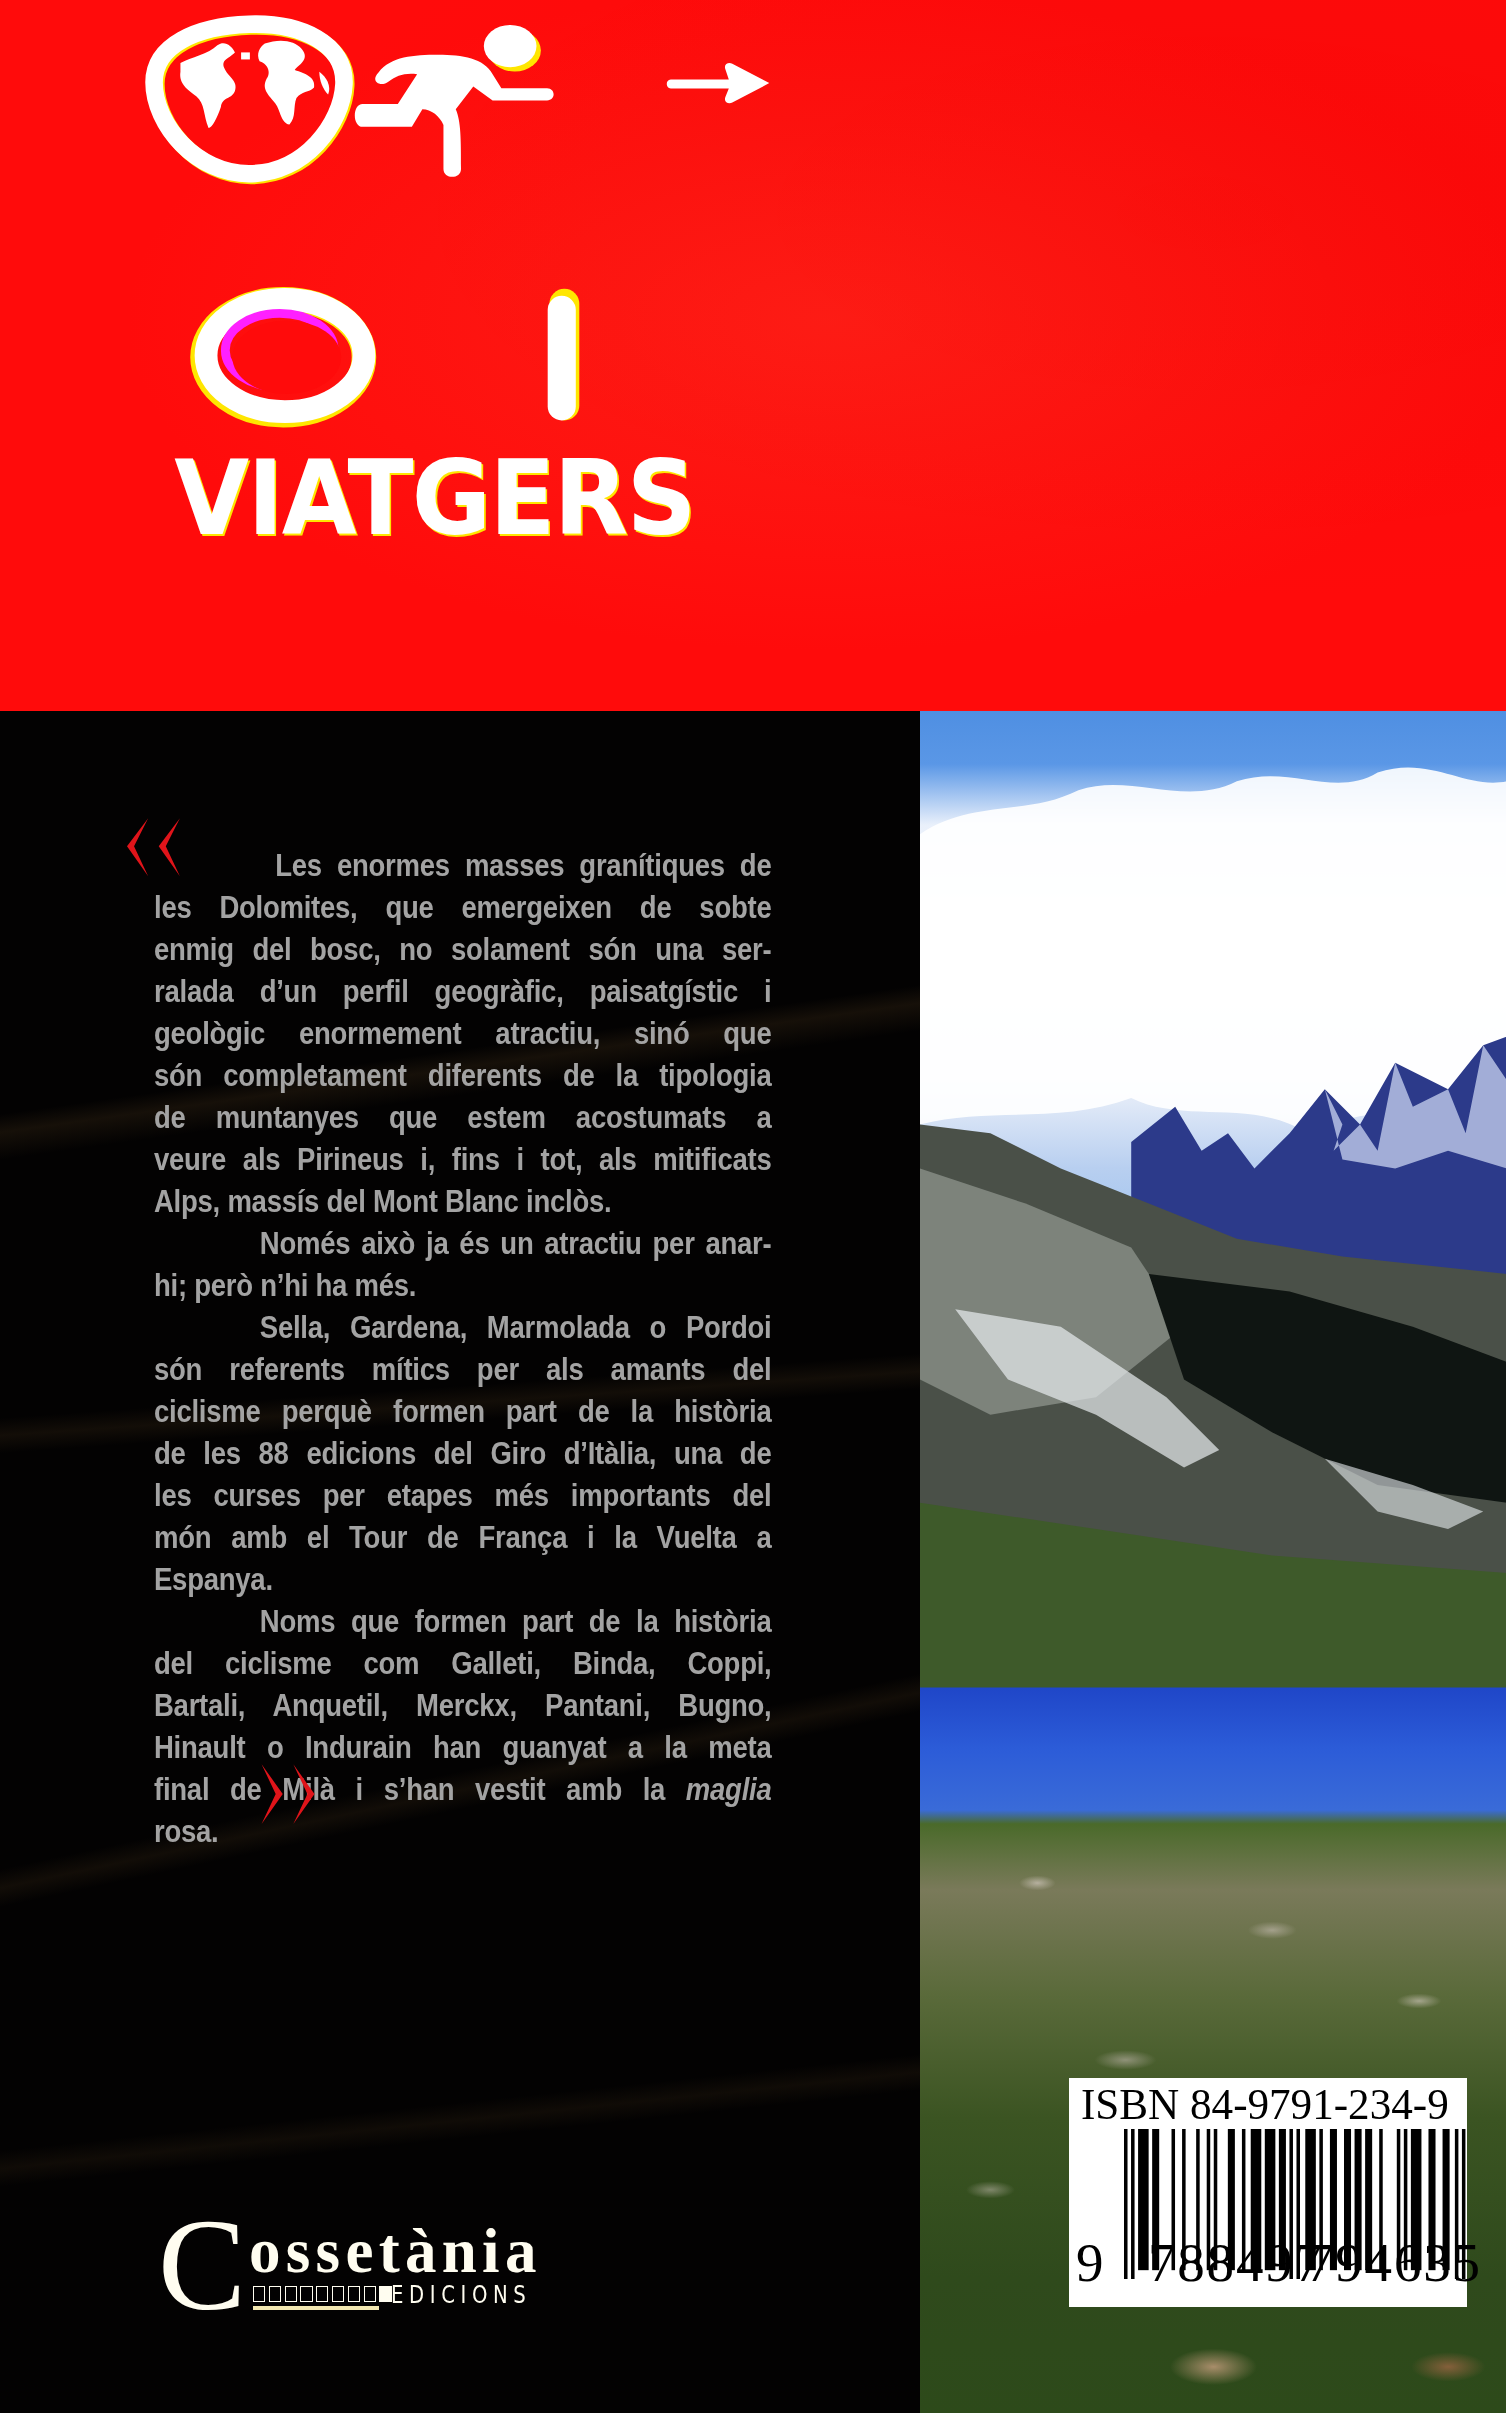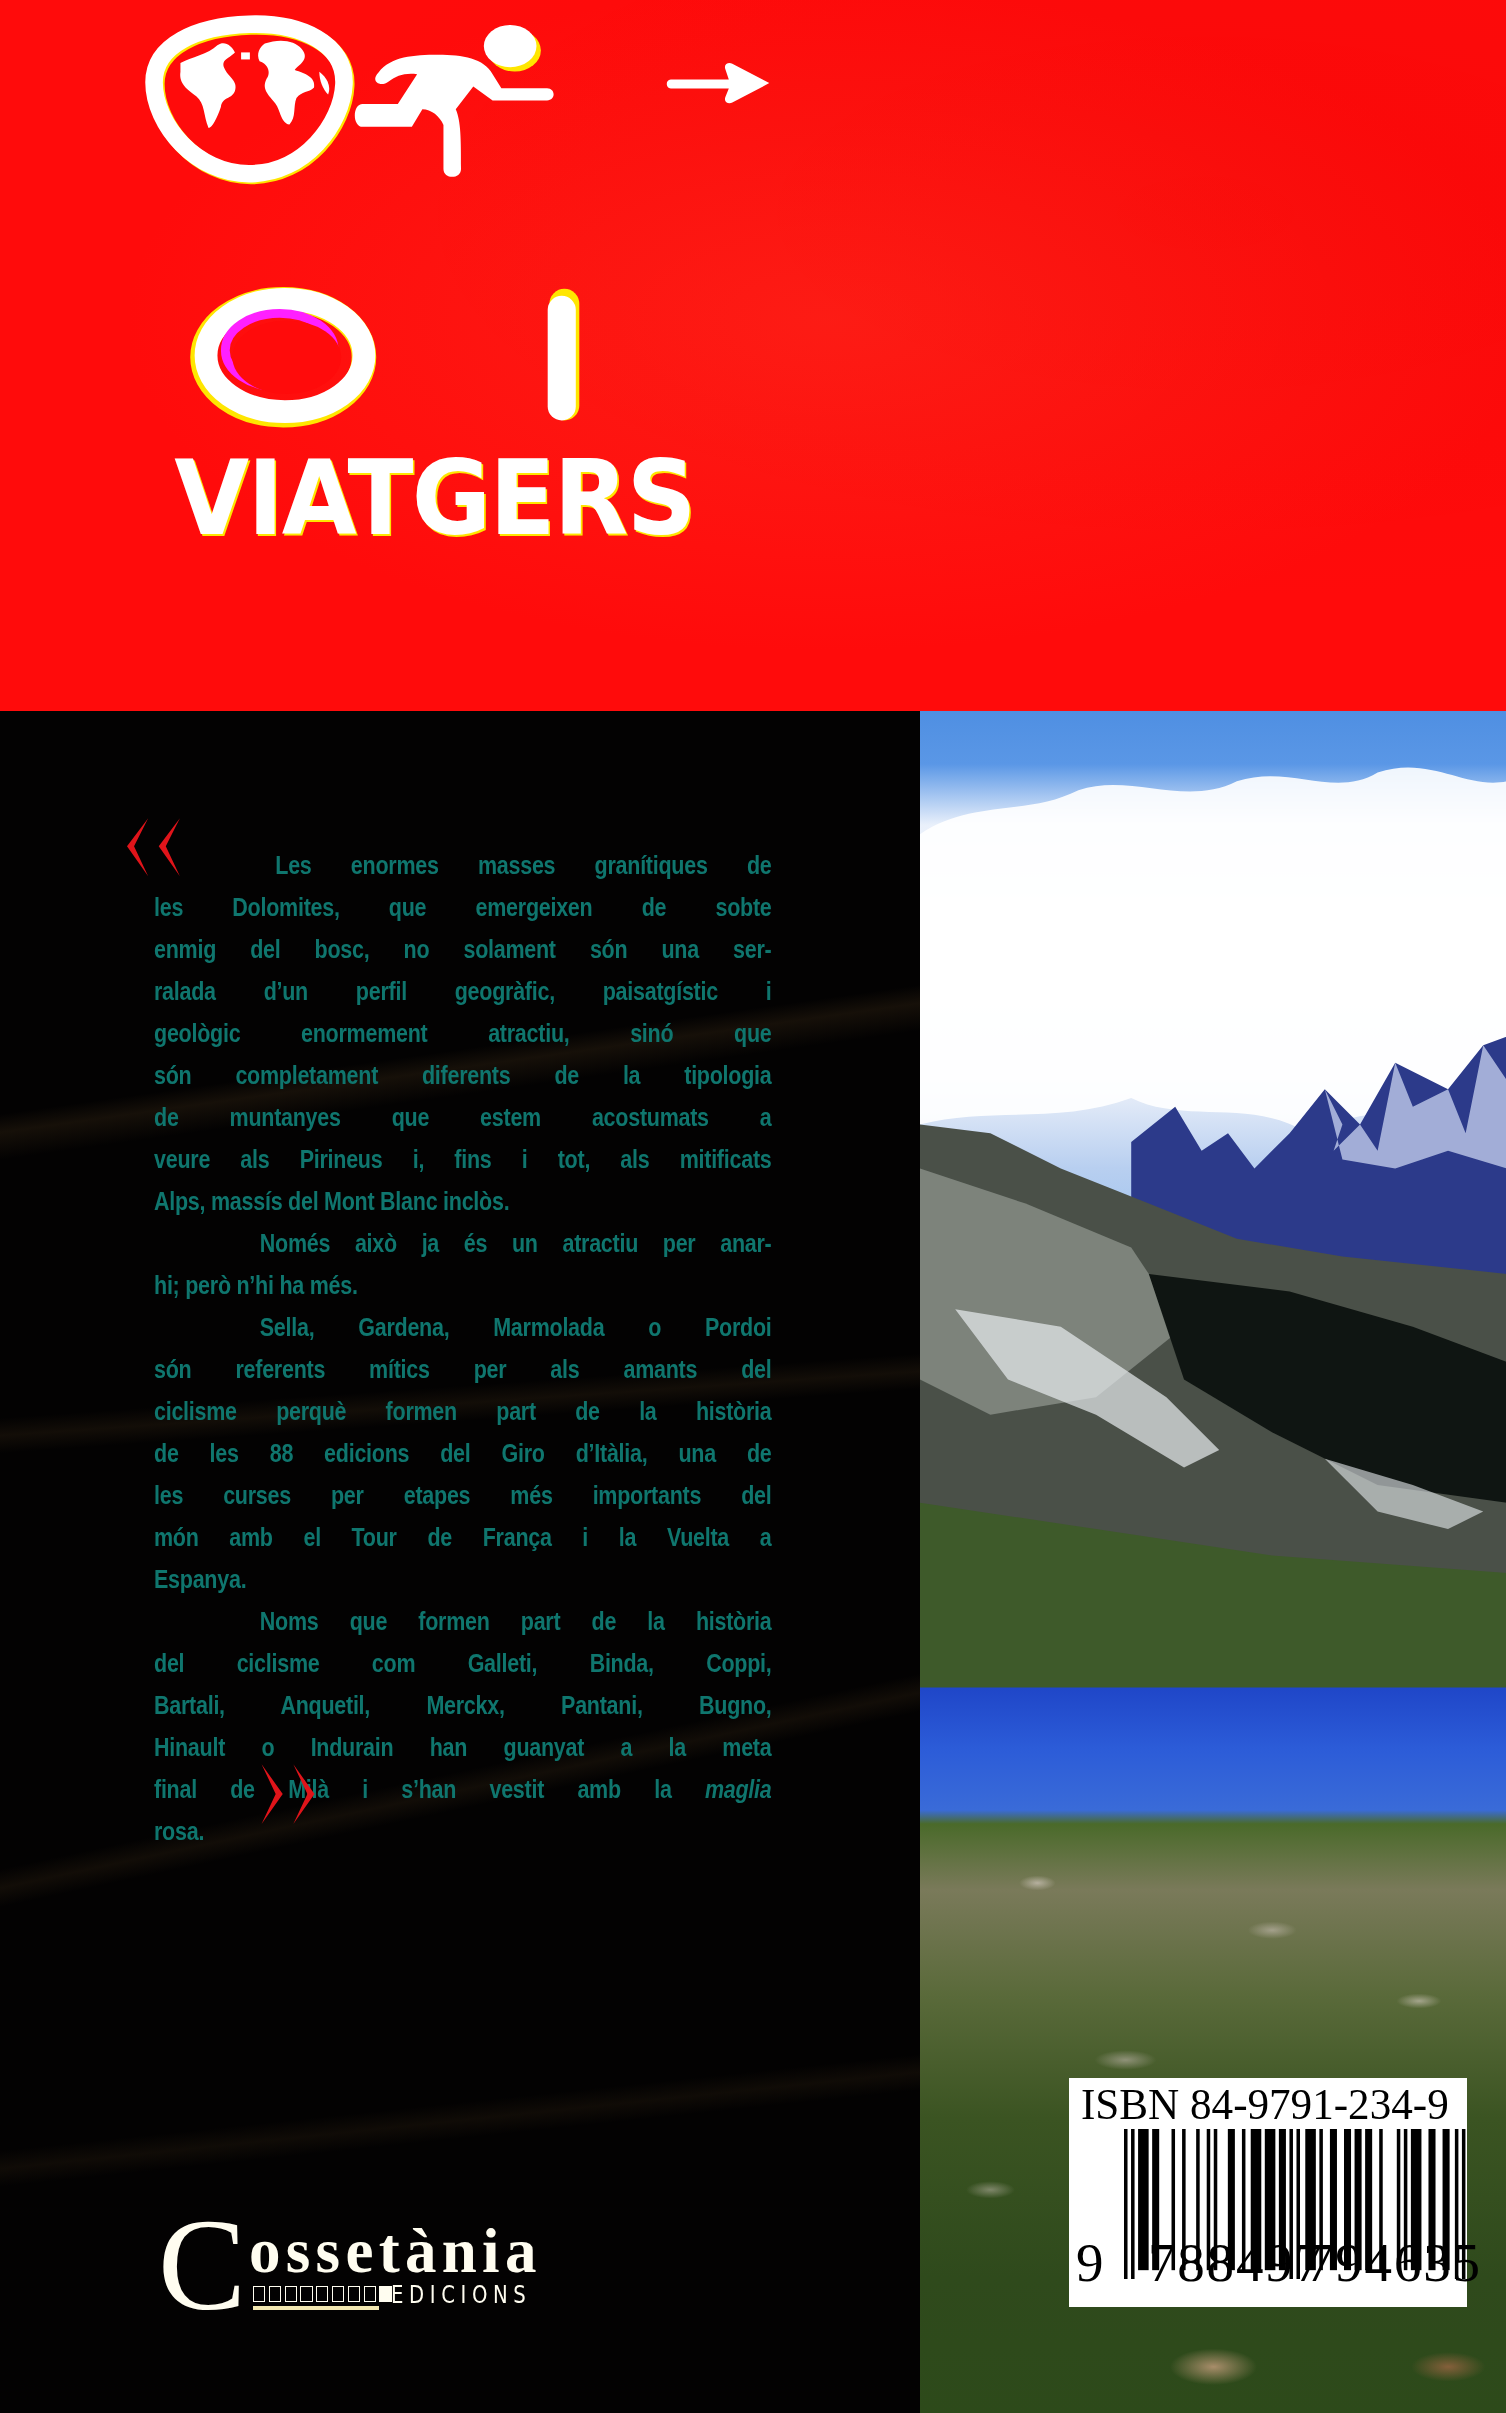--- a/index.html
+++ b/index.html
@@ -43,24 +43,24 @@
       linear-gradient(176deg, rgba(0,0,0,0) 0%, rgba(0,0,0,0) 40%, rgba(110,80,40,0.15) 41%, rgba(0,0,0,0) 42%, rgba(0,0,0,0) 100%),
       linear-gradient(168deg, rgba(0,0,0,0) 0%, rgba(0,0,0,0) 61%, rgba(110,80,40,0.14) 62%, rgba(0,0,0,0) 63%, rgba(0,0,0,0) 100%),
       linear-gradient(174deg, rgba(0,0,0,0) 0%, rgba(0,0,0,0) 80%, rgba(110,80,40,0.12) 81%, rgba(0,0,0,0) 82%, rgba(0,0,0,0) 100%);
   }
 
   #quote-open { left: 127px; top: 818px; width: 67px; height: 62px; }
   #quote-close { left: 251px; top: 1764px; width: 67px; height: 62px; }
 
   #blurb {
     left: 154px; top: 844px; width: 617px;
-    color: #0f766e;
+    color: #a3a3a3;
     font-family: "Liberation Sans", sans-serif;
     font-weight: bold;
-    font-size: 25px;
+    font-size: 32px;
     line-height: 42px;
     text-align: justify;
     letter-spacing: -0.3px;
   }
   #blurb .line {
     display: block; height: 42px; white-space: nowrap;
     text-align: justify; text-align-last: justify;
     transform: scaleX(0.86); transform-origin: left center; width: 718px;
   }
   #blurb .line.last { text-align-last: left; }

